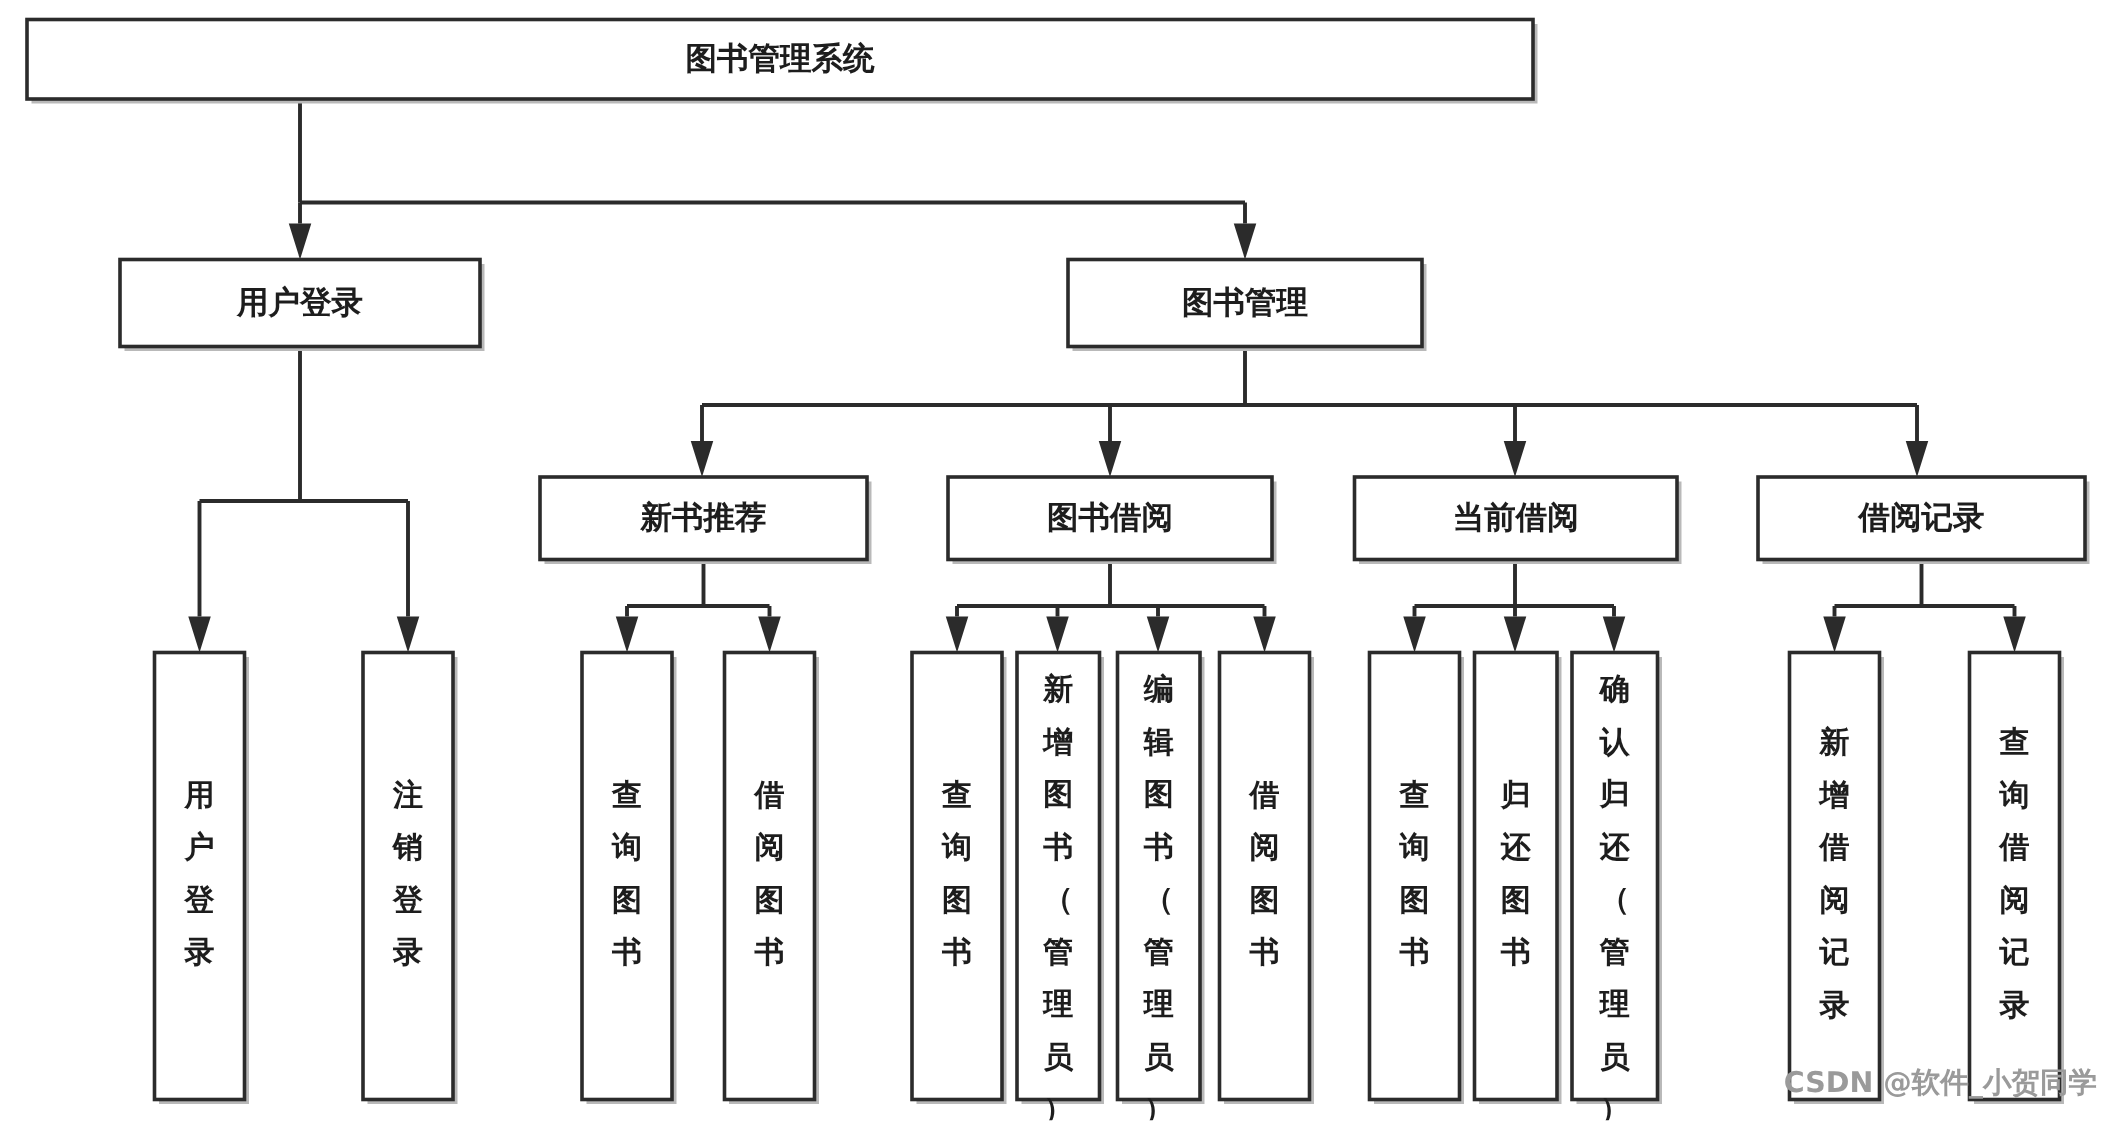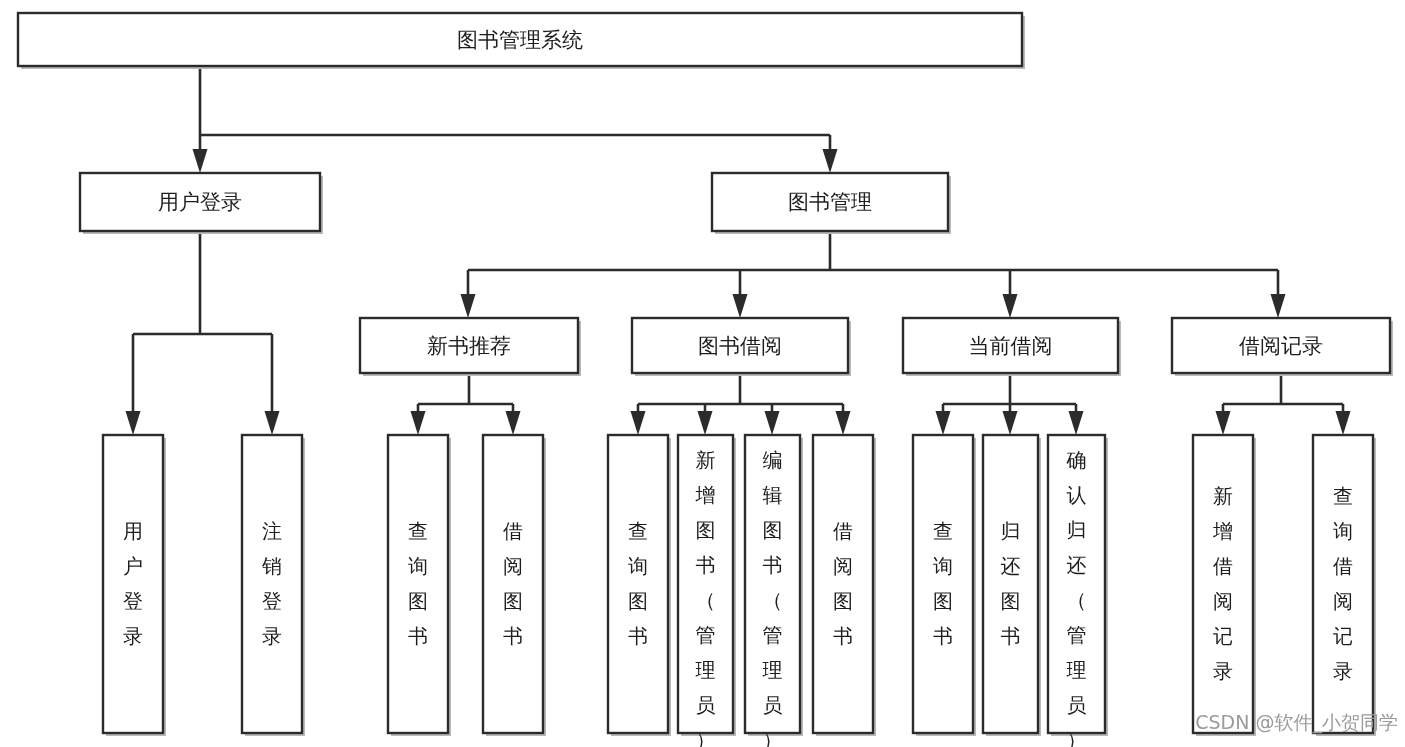--- a/index.html
+++ b/index.html
@@ -10,20 +10,21 @@
   }
   body {
     font-family: "DejaVu Sans", "Liberation Sans", sans-serif;
   }
   #diagram-root {
     position: relative;
     width: 1405px;
     height: 747px;
     background: #ffffff;
     overflow: hidden;
+    font-weight: bold;
   }
   svg#flow-svg {
     position: absolute;
     left: 0;
     top: 0;
     width: 1405px;
     height: 747px;
     display: block;
   }
   .node-box {

